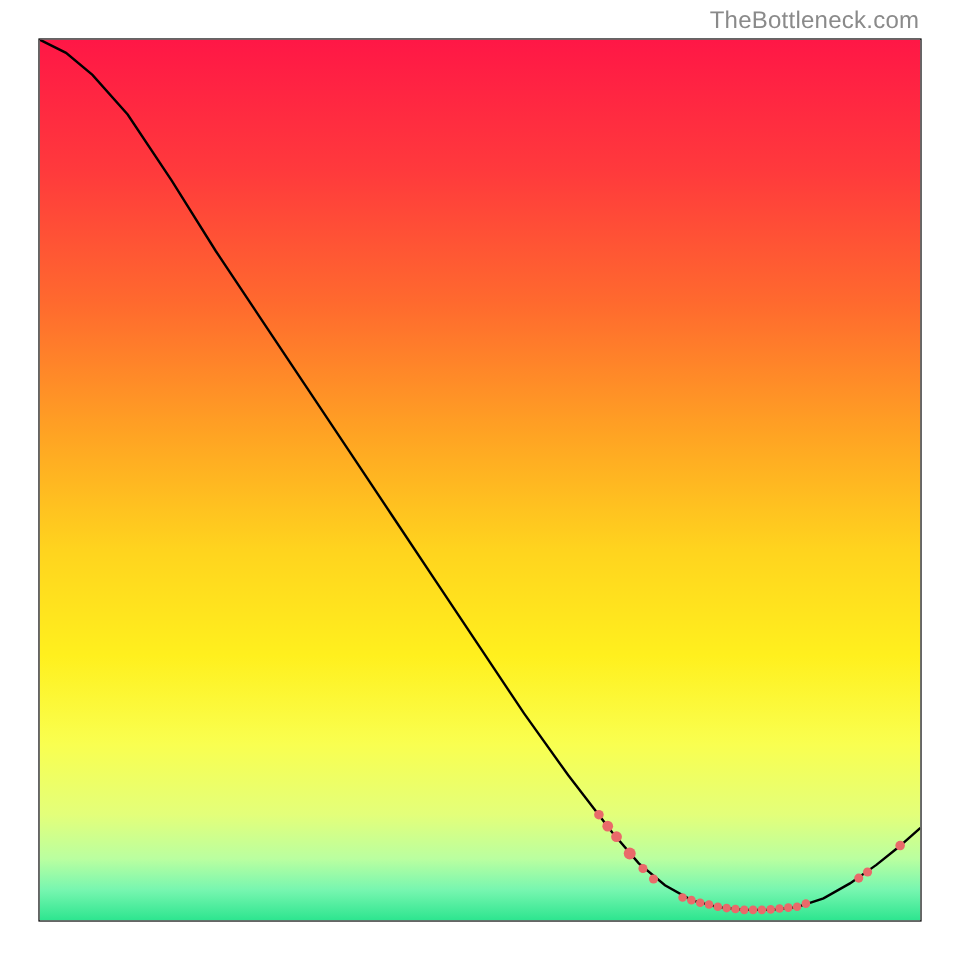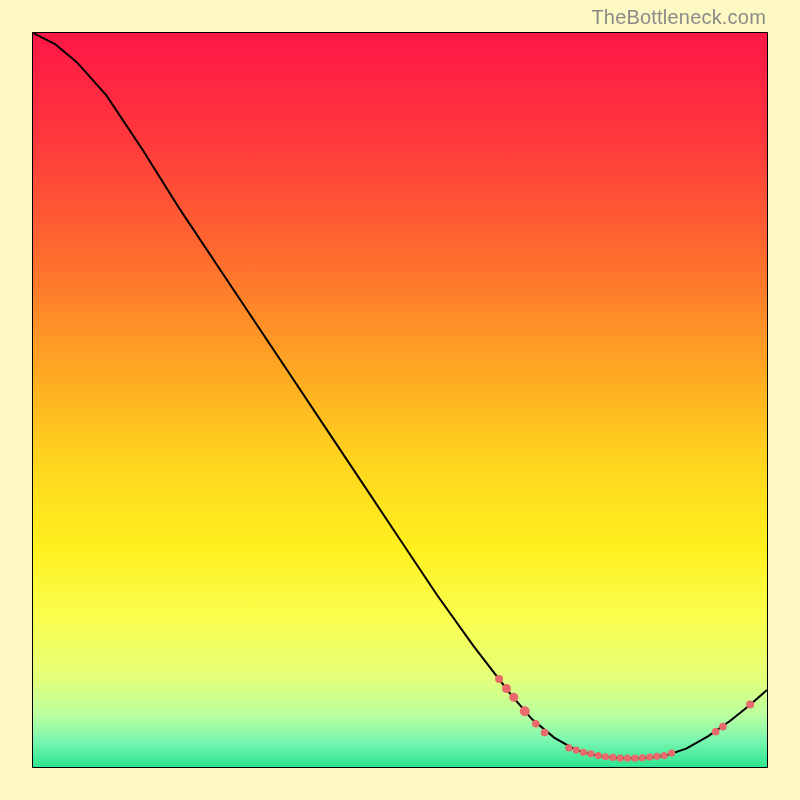--- a/index.html
+++ b/index.html
@@ -45,21 +45,21 @@
     font-size: 20px;
     letter-spacing: 0.2px;
     font-weight: 400;
     user-select: none;
     white-space: nowrap;
   }
 </style>
 </head>
 <body>
 
-<div class="stage" style="background: #fef9c3;">
+<div class="stage" style="background: #ffffff;">
 
   <div class="watermark" style="color: rgb(138, 138, 138);">TheBottleneck.com</div>
 
   <div class="plot-frame" style="border-color: rgb(0, 0, 0);">
     <svg class="gradient-bg" viewBox="0 0 736 736" preserveAspectRatio="none">
       <defs>
         <linearGradient id="bgGrad" x1="0" y1="0" x2="0" y2="1">
             <stop offset="0.00%" stop-color="#ff1746"></stop>
             <stop offset="15.00%" stop-color="#ff3a3c"></stop>
             <stop offset="30.00%" stop-color="#ff6a2e"></stop>

